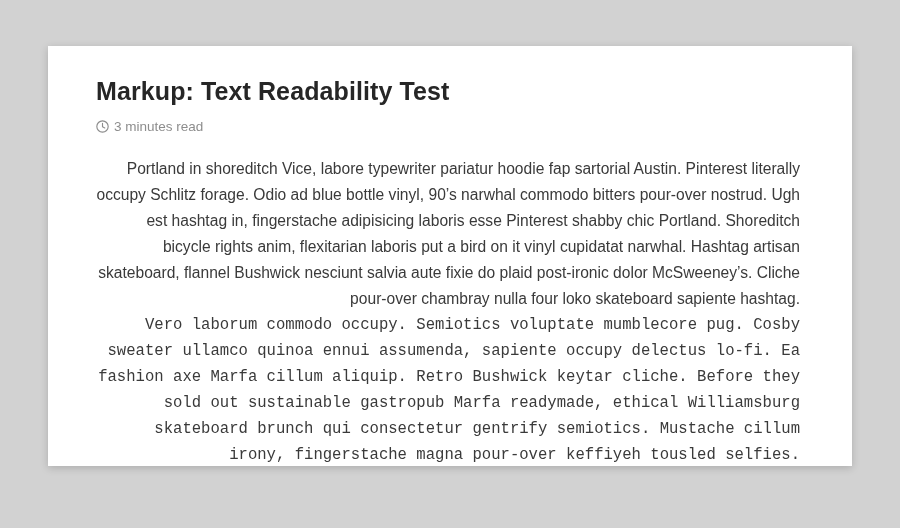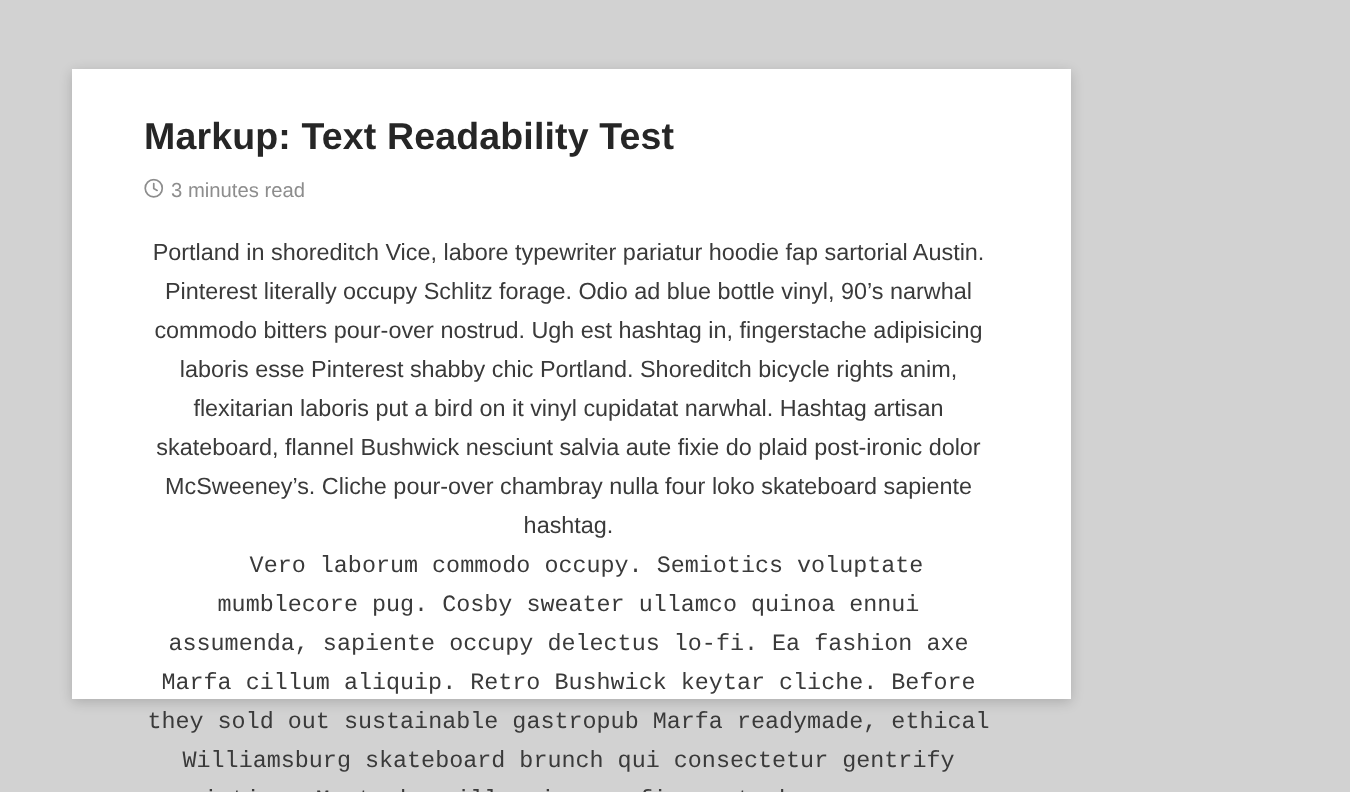--- a/index.html
+++ b/index.html
@@ -16,56 +16,56 @@
   .page {
     position: relative;
     width: 900px;
     height: 528px;
     box-sizing: border-box;
   }
   .article-card {
     position: absolute;
     left: 48px;
     top: 46px;
-    width: 666px;
+    width: 804px;
     height: 420px;
     background: #ffffff;
     box-shadow: 0 2px 8px rgba(0,0,0,0.18);
     box-sizing: border-box;
     padding: 30px 52px 0 48px;
   }
   .post-title {
     margin: 0;
     font-size: 25px;
     font-weight: bold;
     color: #262626;
     letter-spacing: 0.1px;
     line-height: 1.2;
   }
   .post-meta {
     display: flex;
-    align-items: flex-start;
+    align-items: center;
     margin-top: 13px;
     color: #8d8d8d;
     font-size: 13.5px;
   }
   .clock-icon {
     display: inline-block;
     width: 13px;
     height: 13px;
     margin-right: 5px;
     flex: 0 0 auto;
   }
   .clock-icon svg { display: block; }
   .post-body {
     margin-top: 22px;
     color: #3a3a3a;
     font-size: 15.6px;
     line-height: 26px;
-    text-align: center;
+    text-align: right;
   }
   .post-body p {
     margin: 0;
   }
   .post-body p.indented {
     text-indent: 24px;
     font-family: Liberation Mono, monospace;
   }
 </style>
 </head>

